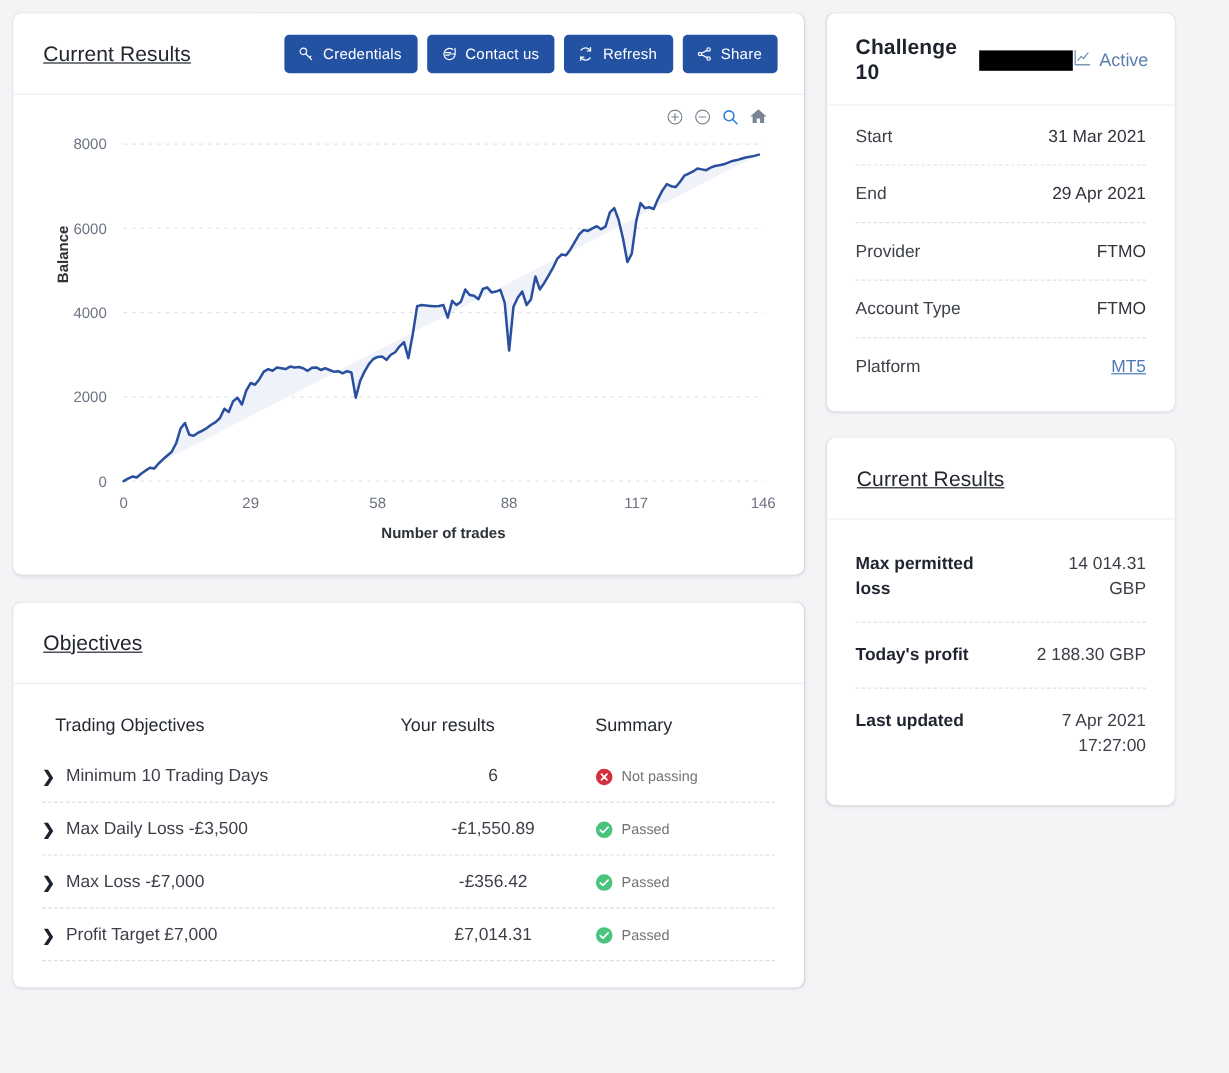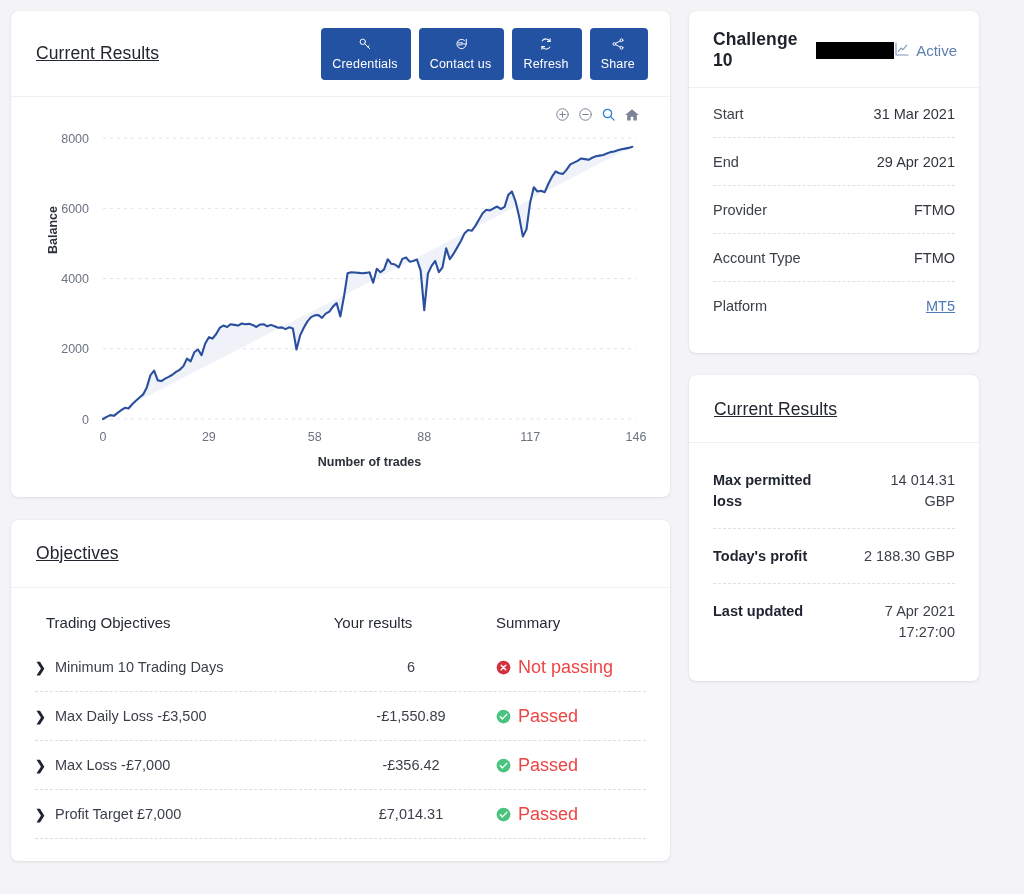--- a/index.html
+++ b/index.html
@@ -48,21 +48,20 @@
     color: #fff;
     border: none;
     border-radius: 4px;
     font-family: "Liberation Sans", sans-serif;
     font-size: 12.5px;
     letter-spacing: .2px;
     padding: 9px 13px 9px 11px;
     cursor: pointer;
     white-space: nowrap;
     line-height: 1;
-    flex-direction: column;
   }
   .btn svg { display:block; }
 
   
   .chart-body { position: relative; height: 400px; padding: 0; }
   .chart-tools {
     position: absolute; top: 10px; right: 30px;
     display: flex; align-items: center; gap: 8px;
     z-index: 3;
   }
@@ -72,40 +71,40 @@
   
   .obj-table { padding: 6px 24px 22px 24px; }
   .obj-row {
     display: flex; align-items: center;
     border-bottom: 1px dashed #d9dde4;
     padding: 14px 0 13px 0;
   }
   .obj-row.header { border-bottom: none; padding: 20px 0 12px 0; }
   .obj-c1 { flex: 1 1 auto; display: flex; align-items: center; gap: 11px; font-size: 14.5px; color: #3b3f48; }
   .obj-c2 { width: 170px; text-align: center; font-size: 14.5px; color: #3b3f48; }
-  .obj-c3 { width: 150px; display: flex; align-items: center; gap: 7px; font-size: 18px; color: #ef4444; }
+  .obj-c3 { width: 150px; display: flex; align-items: center; gap: 7px; font-size: 12px; color: #737373; }
   .obj-row.header .obj-c1,
   .obj-row.header .obj-c2,
   .obj-row.header .obj-c3 { font-size: 15px; color: #252a33; }
   .obj-row.header .obj-c1 { padding-left: 11px; }
   .obj-row.header .obj-c3 { justify-content: flex-start; margin-left: 38px; }
   .chev { color:#1d2330; font-size: 13px; font-weight: 700; line-height: 1; width: 9px; }
   .status-ico { width: 15px; height: 15px; flex: 0 0 15px; }
 
   
   .info-head {
     display: flex; align-items: center;
     padding: 18px 22px 16px 24px;
     border-bottom: 1px solid #eef0f4;
   }
   .info-title { font-size: 17.5px; font-weight: 700; color: #1d222b; letter-spacing: .1px; display:flex; align-items:center; }
   .redact { display:inline-block; background:#000; width:84px; height:17px; margin-left: 1px; vertical-align: -2px; }
   .active-wrap { margin-left: auto; display: flex; align-items: center; gap: 6px; color:#5d7fae; font-size: 15px; }
 
-  .info-body { padding: 2px 24px 24px 24px; }
+  .info-body { padding: 2px 24px 14px 24px; }
   .info-row {
     display: flex; align-items: center; justify-content: space-between;
     padding: 16px 0 15px 0;
     border-bottom: 1px dashed #dde1e7;
     font-size: 14.5px;
   }
   .info-row:last-child { border-bottom: none; }
   .info-k { color: #3c4049; }
   .info-v { color: #30343c; }
   .info-v.link { color: #4d79b8; text-decoration: underline; }

